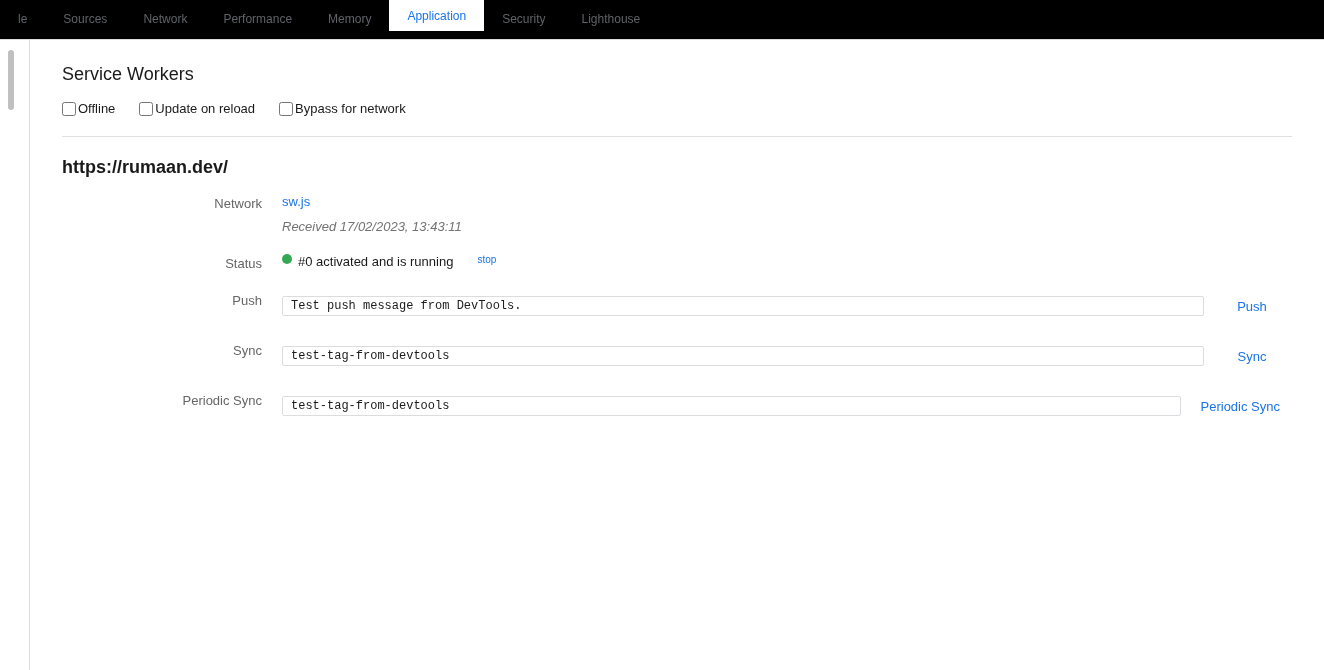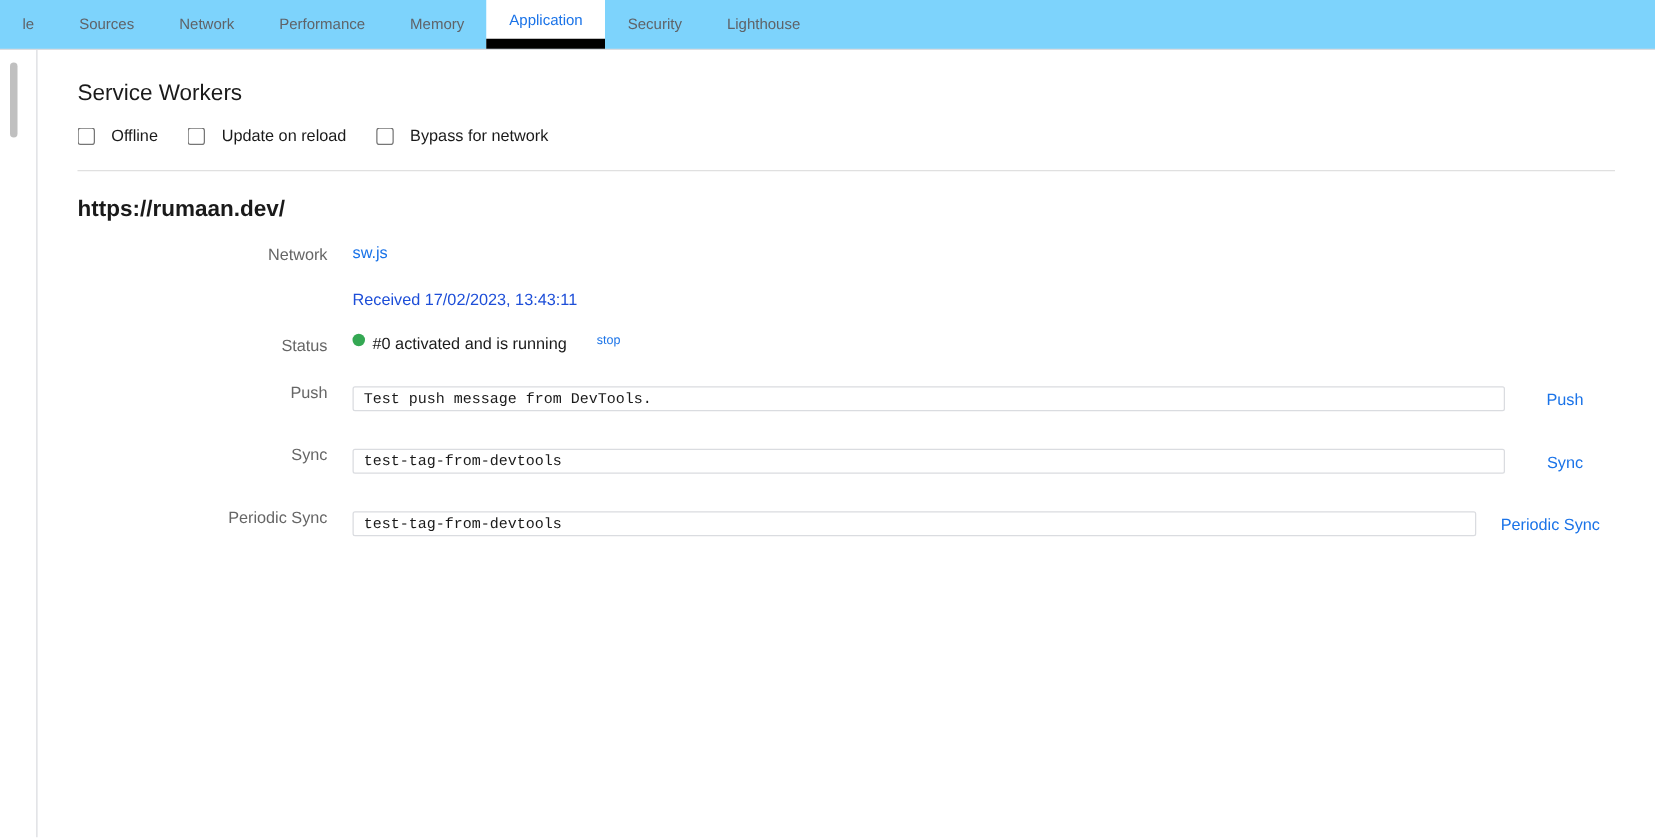--- a/index.html
+++ b/index.html
@@ -17,21 +17,21 @@
       height: 670px;
       overflow: hidden;
     }
 
     
     .tab-bar {
       display: flex;
       align-items: stretch;
       border-bottom: 1px solid #dadce0;
       height: 40px;
-      background: #7dd3fc;
+      background: #000000;
       padding-left: 0;
     }
 
     .tab-item {
       display: flex;
       align-items: center;
       padding: 0 18px;
       font-size: 12px;
       color: #5f6368;
       cursor: pointer;
@@ -90,21 +90,21 @@
     .checkboxes-row {
       display: flex;
       align-items: center;
       gap: 24px;
       margin-bottom: 20px;
     }
 
     .checkbox-label {
       display: flex;
       align-items: center;
-      gap: 13px;
+      gap: 2px;
       font-size: 13px;
       color: #1a1a1a;
       cursor: pointer;
     }
 
     .checkbox-label input[type="checkbox"] {
       width: 14px;
       height: 14px;
       cursor: pointer;
     }
@@ -145,22 +145,23 @@
       color: #1a1a1a;
     }
 
     .info-value a {
       color: #1a73e8;
       text-decoration: none;
     }
 
     .received-text {
       font-size: 13px;
-      color: #1d4ed8;
-      margin-top: 19px;
+      color: #737373;
+      margin-top: 6px;
+      font-style: italic;
     }
 
     .status-row {
       display: flex;
       gap: 6px;
     }
 
     .status-dot {
       width: 10px;
       height: 10px;

